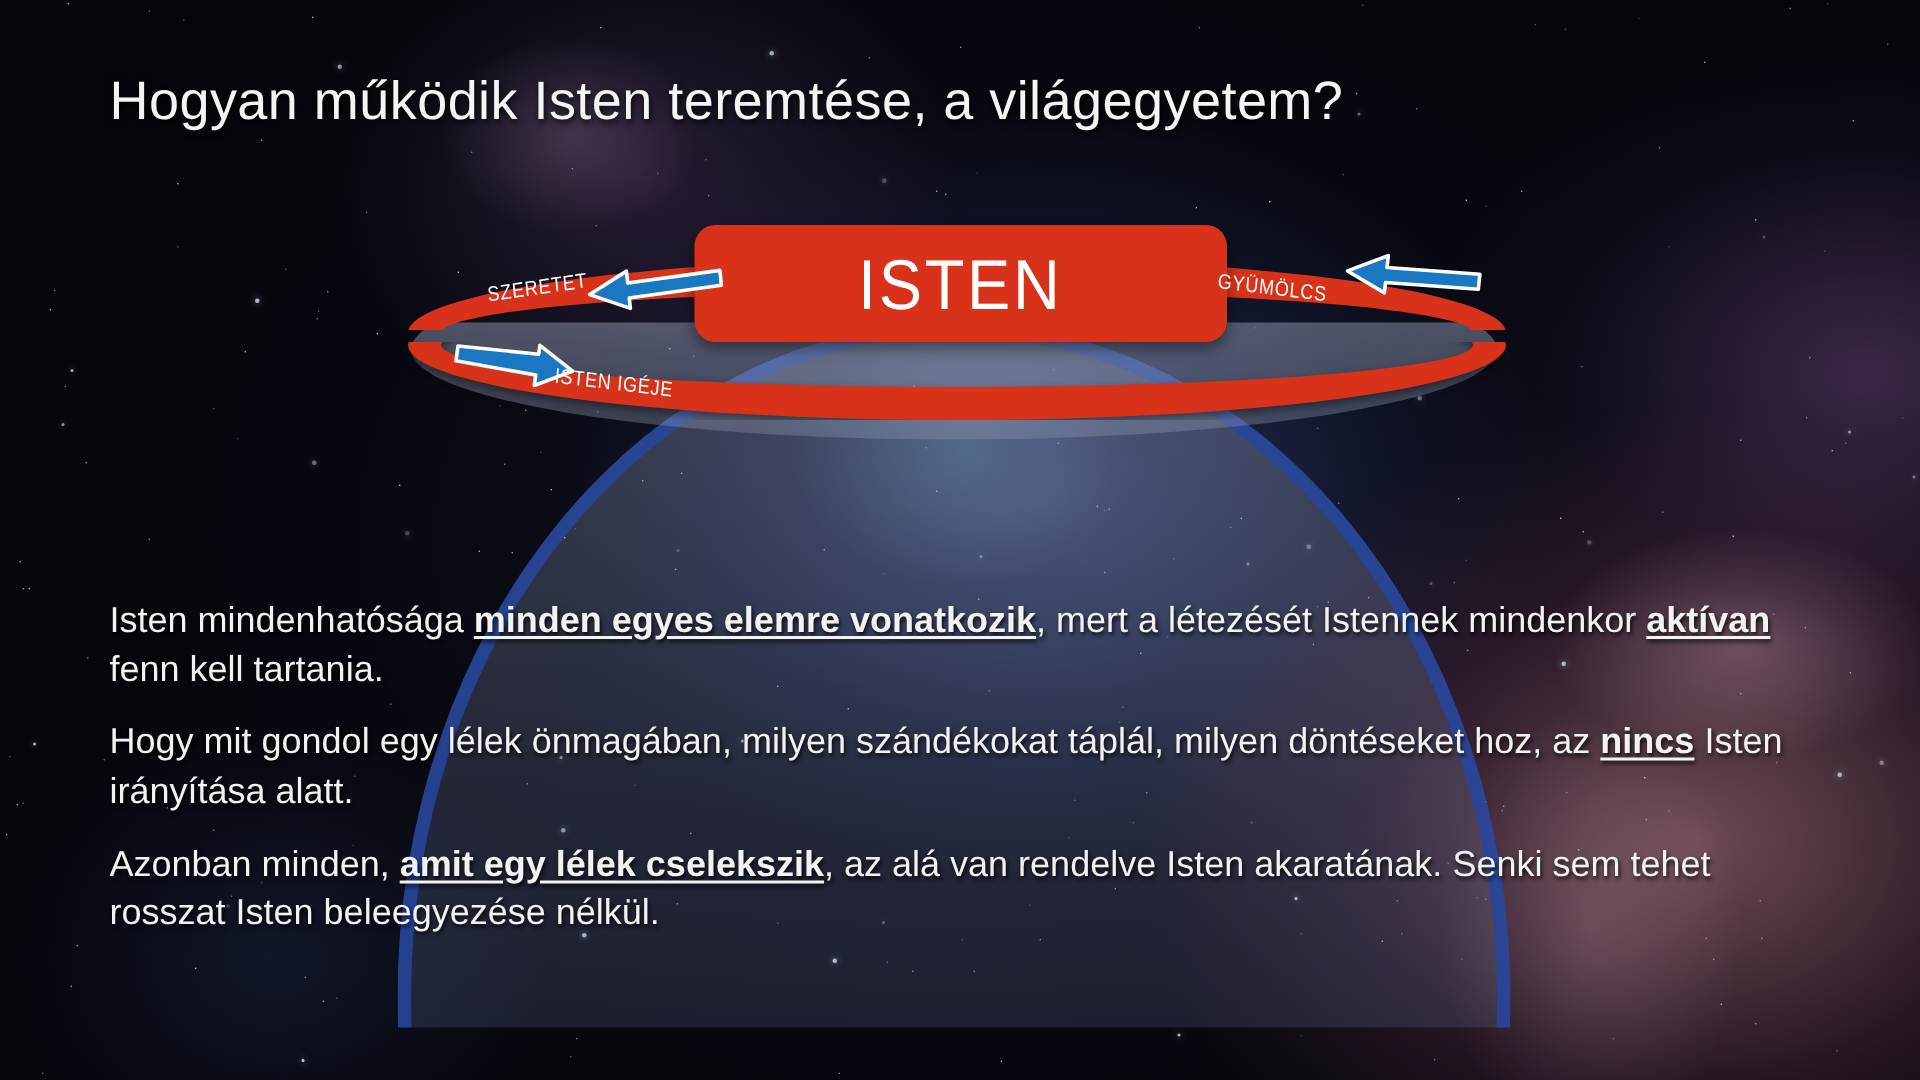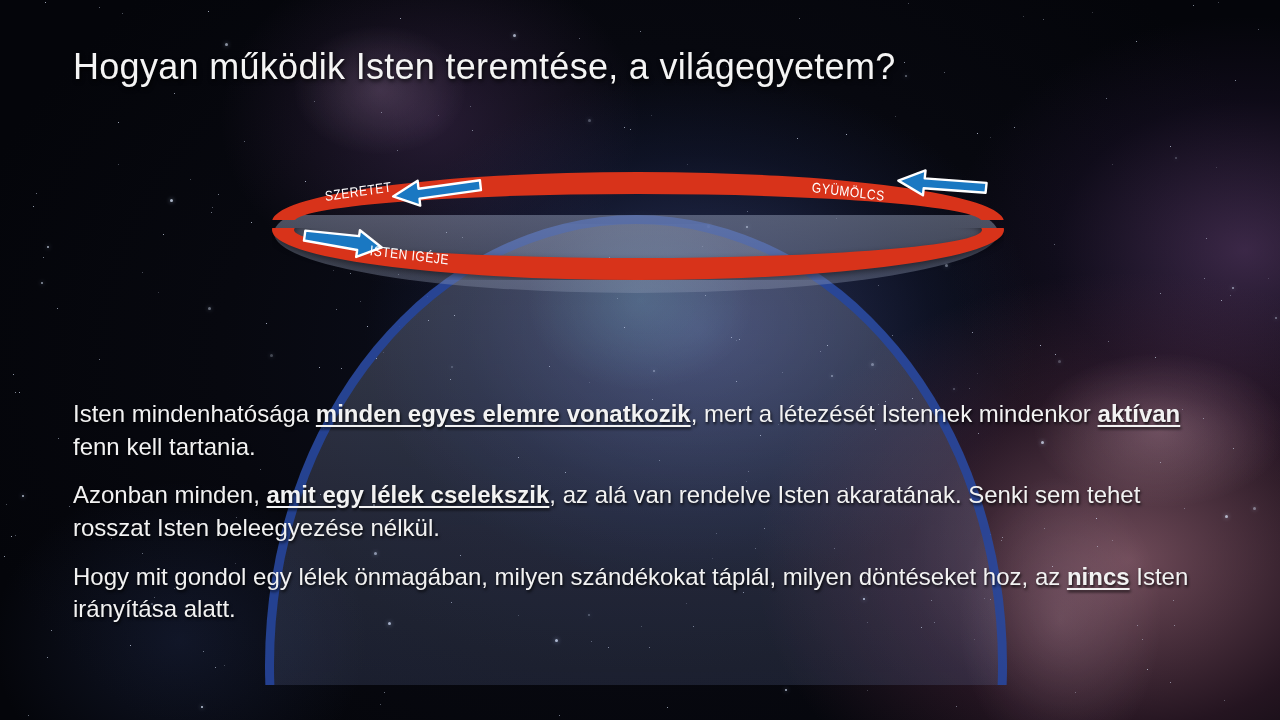--- a/index.html
+++ b/index.html
@@ -441,20 +441,23 @@
 
   <div class="bowl-wrap">
     <div class="bowl"></div>
     <div class="bowl-inner-shade"></div>
   </div>
 
   <div class="ring-wrap">
     <div class="ring-back"></div>
   </div>
 
+  <div class="isten-box">
+    <span class="label">ISTEN</span>
+  </div>
 
   <div class="ring-wrap">
     <div class="ring-front"></div>
   </div>
 
   <svg class="arrow" style="left:385px;top:176px;" width="100" height="34" viewBox="0 0 100 34">
     <g transform="rotate(-6 50 17)">
       <path d="M96 9 L34 11 L34 3 L8 16 L34 28 L34 21 L96 19 Z" fill="#1a78c2" stroke="#ffffff" stroke-width="2.4" stroke-linejoin="round"></path>
     </g>
   </svg>
@@ -471,17 +474,17 @@
     </g>
   </svg>
 
   <div class="ring-label lbl-szeretet">SZERETET</div>
   <div class="ring-label lbl-gyumolcs">GYÜMÖLCS</div>
   <div class="ring-label lbl-ige">ISTEN IGÉJE</div>
 
 
   <div class="body-text" id="body-text">
       <p><span>Isten mindenhatósága </span><span class="em">minden egyes elemre vonatkozik</span><span>, mert a létezését Istennek mindenkor </span><span class="em">aktívan</span><span> fenn kell tartania.</span></p>
+      <p><span>Hogy mit gondol egy lélek önmagában, milyen szándékokat táplál, milyen döntéseket hoz, az </span><span class="em">nincs</span><span> Isten irányítása alatt.</span></p>
       <p><span>Azonban minden, </span><span class="em">amit egy lélek cselekszik</span><span>, az alá van rendelve Isten akaratának. Senki sem tehet rosszat Isten beleegyezése nélkül.</span></p>
-      <p><span>Hogy mit gondol egy lélek önmagában, milyen szándékokat táplál, milyen döntéseket hoz, az </span><span class="em">nincs</span><span> Isten irányítása alatt.</span></p>
     </div>
 
 </div>
 
 </body></html>

